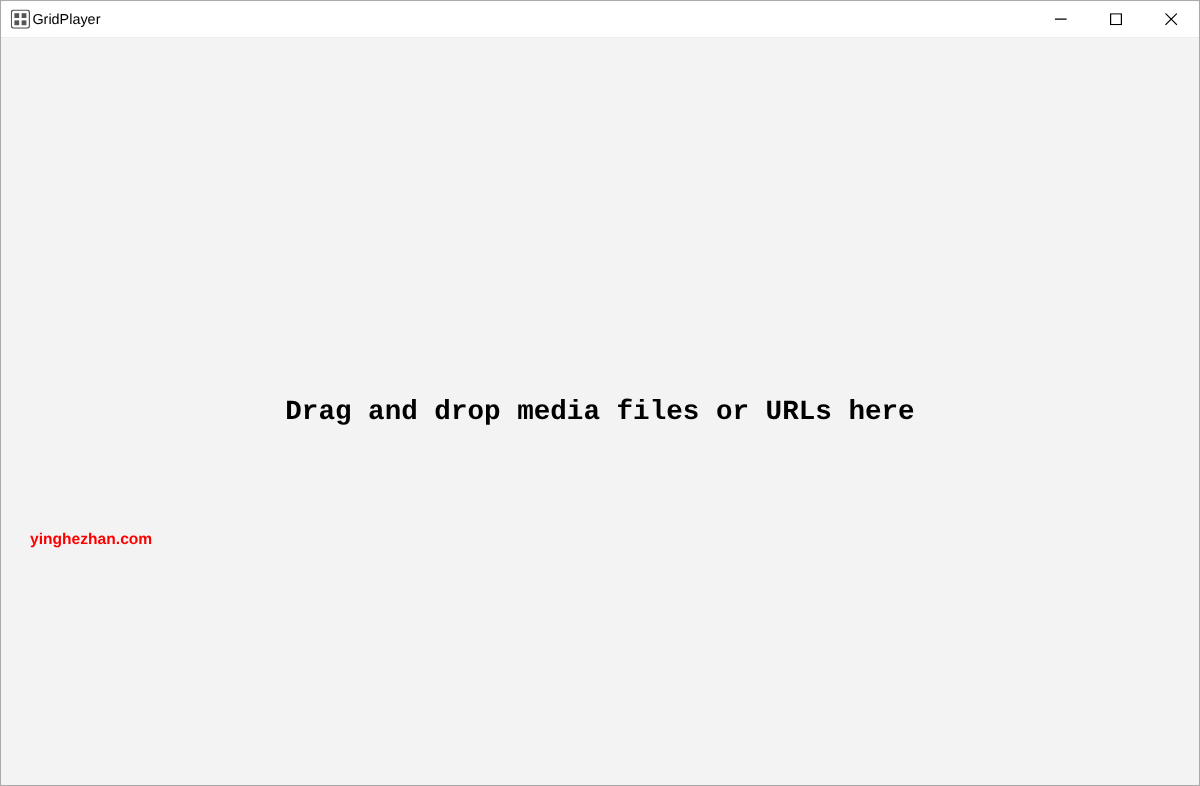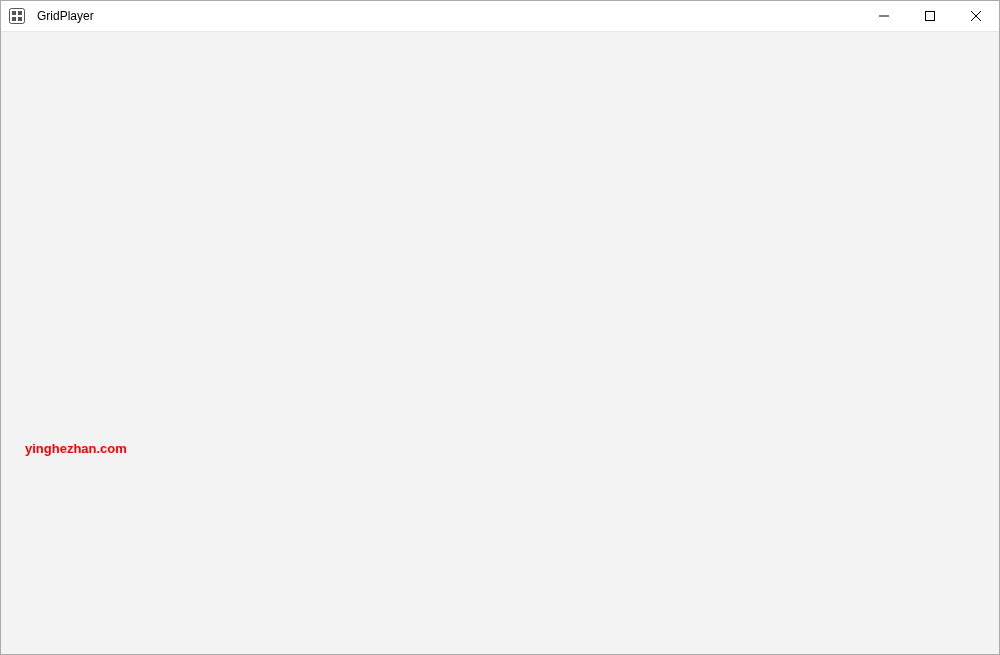--- a/index.html
+++ b/index.html
@@ -26,21 +26,21 @@
       height: 31px;
       display: flex;
       align-items: center;
       background: #ffffff;
       border-bottom: 1px solid #e8e8e8;
       user-select: none;
     }
     .title-left {
       display: flex;
       align-items: center;
-      gap: 12px;
+      gap: 2px;
       padding-left: 8px;
       flex: 1;
     }
     .app-icon {
       width: 16px;
       height: 16px;
       display: inline-flex;
       align-items: center;
       justify-content: center;
     }
@@ -132,15 +132,16 @@
         <span>
           <svg viewBox="0 0 10 10">
             <line x1="0" y1="0" x2="10" y2="10" stroke="#000" stroke-width="1"></line>
             <line x1="10" y1="0" x2="0" y2="10" stroke="#000" stroke-width="1"></line>
           </svg>
         </span>
       </button>
     </div>
   </div>
   <div class="client-area">
+    <div class="drop-message">Drag and drop media files or URLs here</div>
     <div class="watermark">yinghezhan.com</div>
   </div>
 </div>
 
 </body></html>

